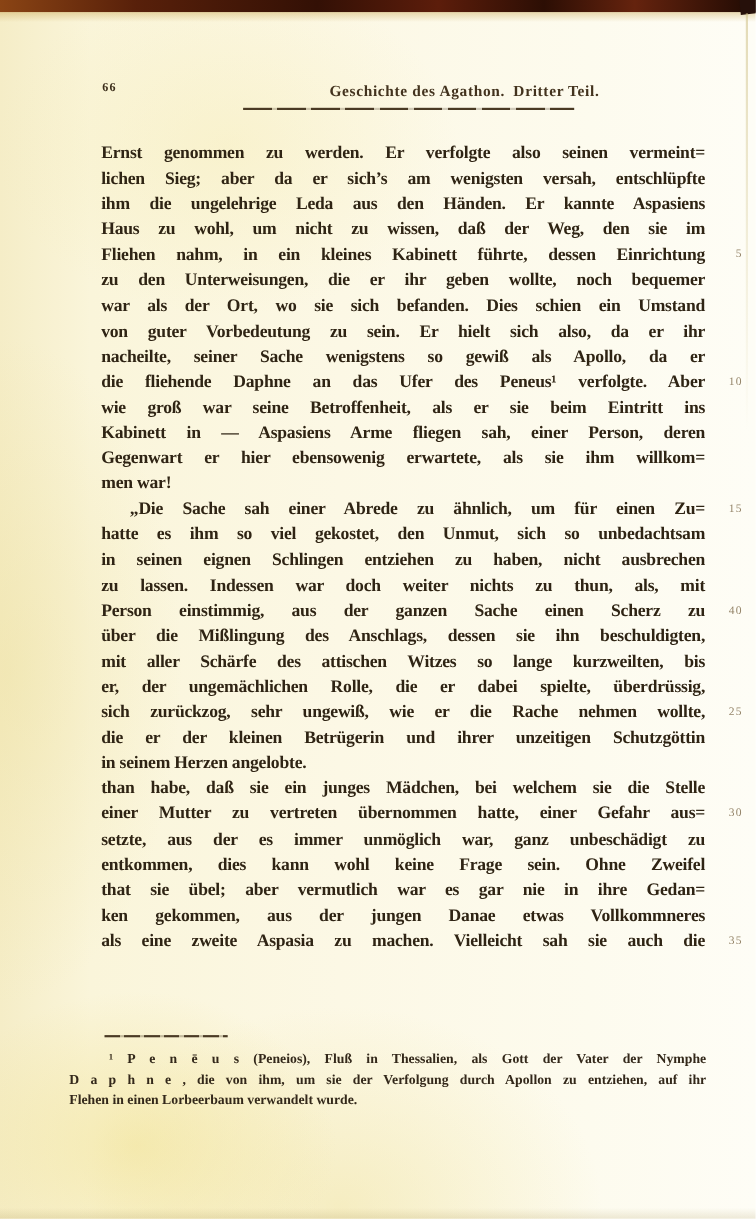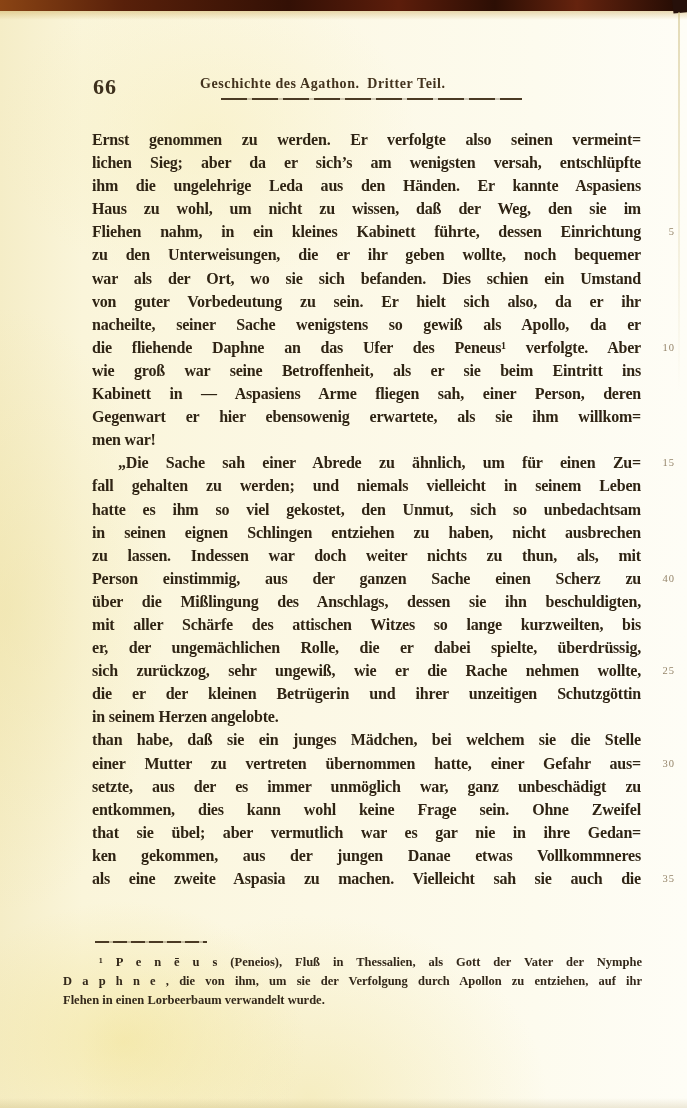--- a/index.html
+++ b/index.html
@@ -33,25 +33,25 @@
     background:linear-gradient(180deg,rgba(205,190,130,.55),rgba(205,190,130,0));
   }
   .scan-bottom-shade{
     position:absolute;left:0;bottom:0;width:100%;height:10px;
     background:linear-gradient(0deg,rgba(150,125,55,.16),rgba(150,125,55,0));
   }
 
   .header-row{position:absolute;top:72px;left:0;width:100%;height:30px;color:#3a2d1a;}
   .page-number{
     position:absolute;left:93px;top:2px;
-    font-size:22px;font-weight:bold;letter-spacing:1px;color:#3d2f1c;
+    font-size:11px;font-weight:bold;letter-spacing:1px;color:#3d2f1c;
   }
   .running-header{
     position:absolute;left:200px;width:345px;top:4px;
-    text-align:left;font-size:14px;font-weight:bold;
+    text-align:right;font-size:14px;font-weight:bold;
     letter-spacing:.6px;color:#43331e;white-space:pre;
   }
   .header-rule{
     position:absolute;left:221px;top:26px;width:301px;height:2px;
     background:repeating-linear-gradient(90deg,#4a3a24 0 26px,rgba(74,58,36,.25) 26px 31px);
   }
 
   .body-text{
     position:absolute;left:92px;top:128px;width:549px;
     font-size:16px;font-weight:bold;color:#2f2414;
@@ -109,21 +109,20 @@
       <div class="line"><span>zu den Unterweisungen, die er ihr geben wollte, noch bequemer</span></div>
       <div class="line"><span>war als der Ort, wo sie sich befanden. Dies schien ein Umstand</span></div>
       <div class="line"><span>von guter Vorbedeutung zu sein. Er hielt sich also, da er ihr</span></div>
       <div class="line"><span>nacheilte, seiner Sache wenigstens so gewiß als Apollo, da er</span></div>
       <div class="line"><span>die fliehende Daphne an das Ufer des Peneus¹ verfolgte. Aber</span><span class="lineno">10</span></div>
       <div class="line"><span>wie groß war seine Betroffenheit, als er sie beim Eintritt ins</span></div>
       <div class="line"><span>Kabinett in — Aspasiens Arme fliegen sah, einer Person, deren</span></div>
       <div class="line"><span>Gegenwart er hier ebensowenig erwartete, als sie ihm willkom=</span></div>
       <div class="line short"><span>men war!</span></div>
       <div class="line indent"><span>„Die Sache sah einer Abrede zu ähnlich, um für einen Zu=</span><span class="lineno">15</span></div>
-      <div class="line"><span>fall gehalten zu werden; und niemals vielleicht in seinem Leben</span></div>
       <div class="line"><span>hatte es ihm so viel gekostet, den Unmut, sich so unbedachtsam</span></div>
       <div class="line"><span>in seinen eignen Schlingen entziehen zu haben, nicht ausbrechen</span></div>
       <div class="line"><span>zu lassen. Indessen war doch weiter nichts zu thun, als, mit</span></div>
       <div class="line"><span>Person einstimmig, aus der ganzen Sache einen Scherz zu</span><span class="lineno">40</span></div>
       <div class="line"><span>über die Mißlingung des Anschlags, dessen sie ihn beschuldigten,</span></div>
       <div class="line"><span>mit aller Schärfe des attischen Witzes so lange kurzweilten, bis</span></div>
       <div class="line"><span>er, der ungemächlichen Rolle, die er dabei spielte, überdrüssig,</span></div>
       <div class="line"><span>sich zurückzog, sehr ungewiß, wie er die Rache nehmen wollte,</span><span class="lineno">25</span></div>
       <div class="line"><span>die er der kleinen Betrügerin und ihrer unzeitigen Schutzgöttin</span></div>
       <div class="line short"><span>in seinem Herzen angelobte.</span></div>

